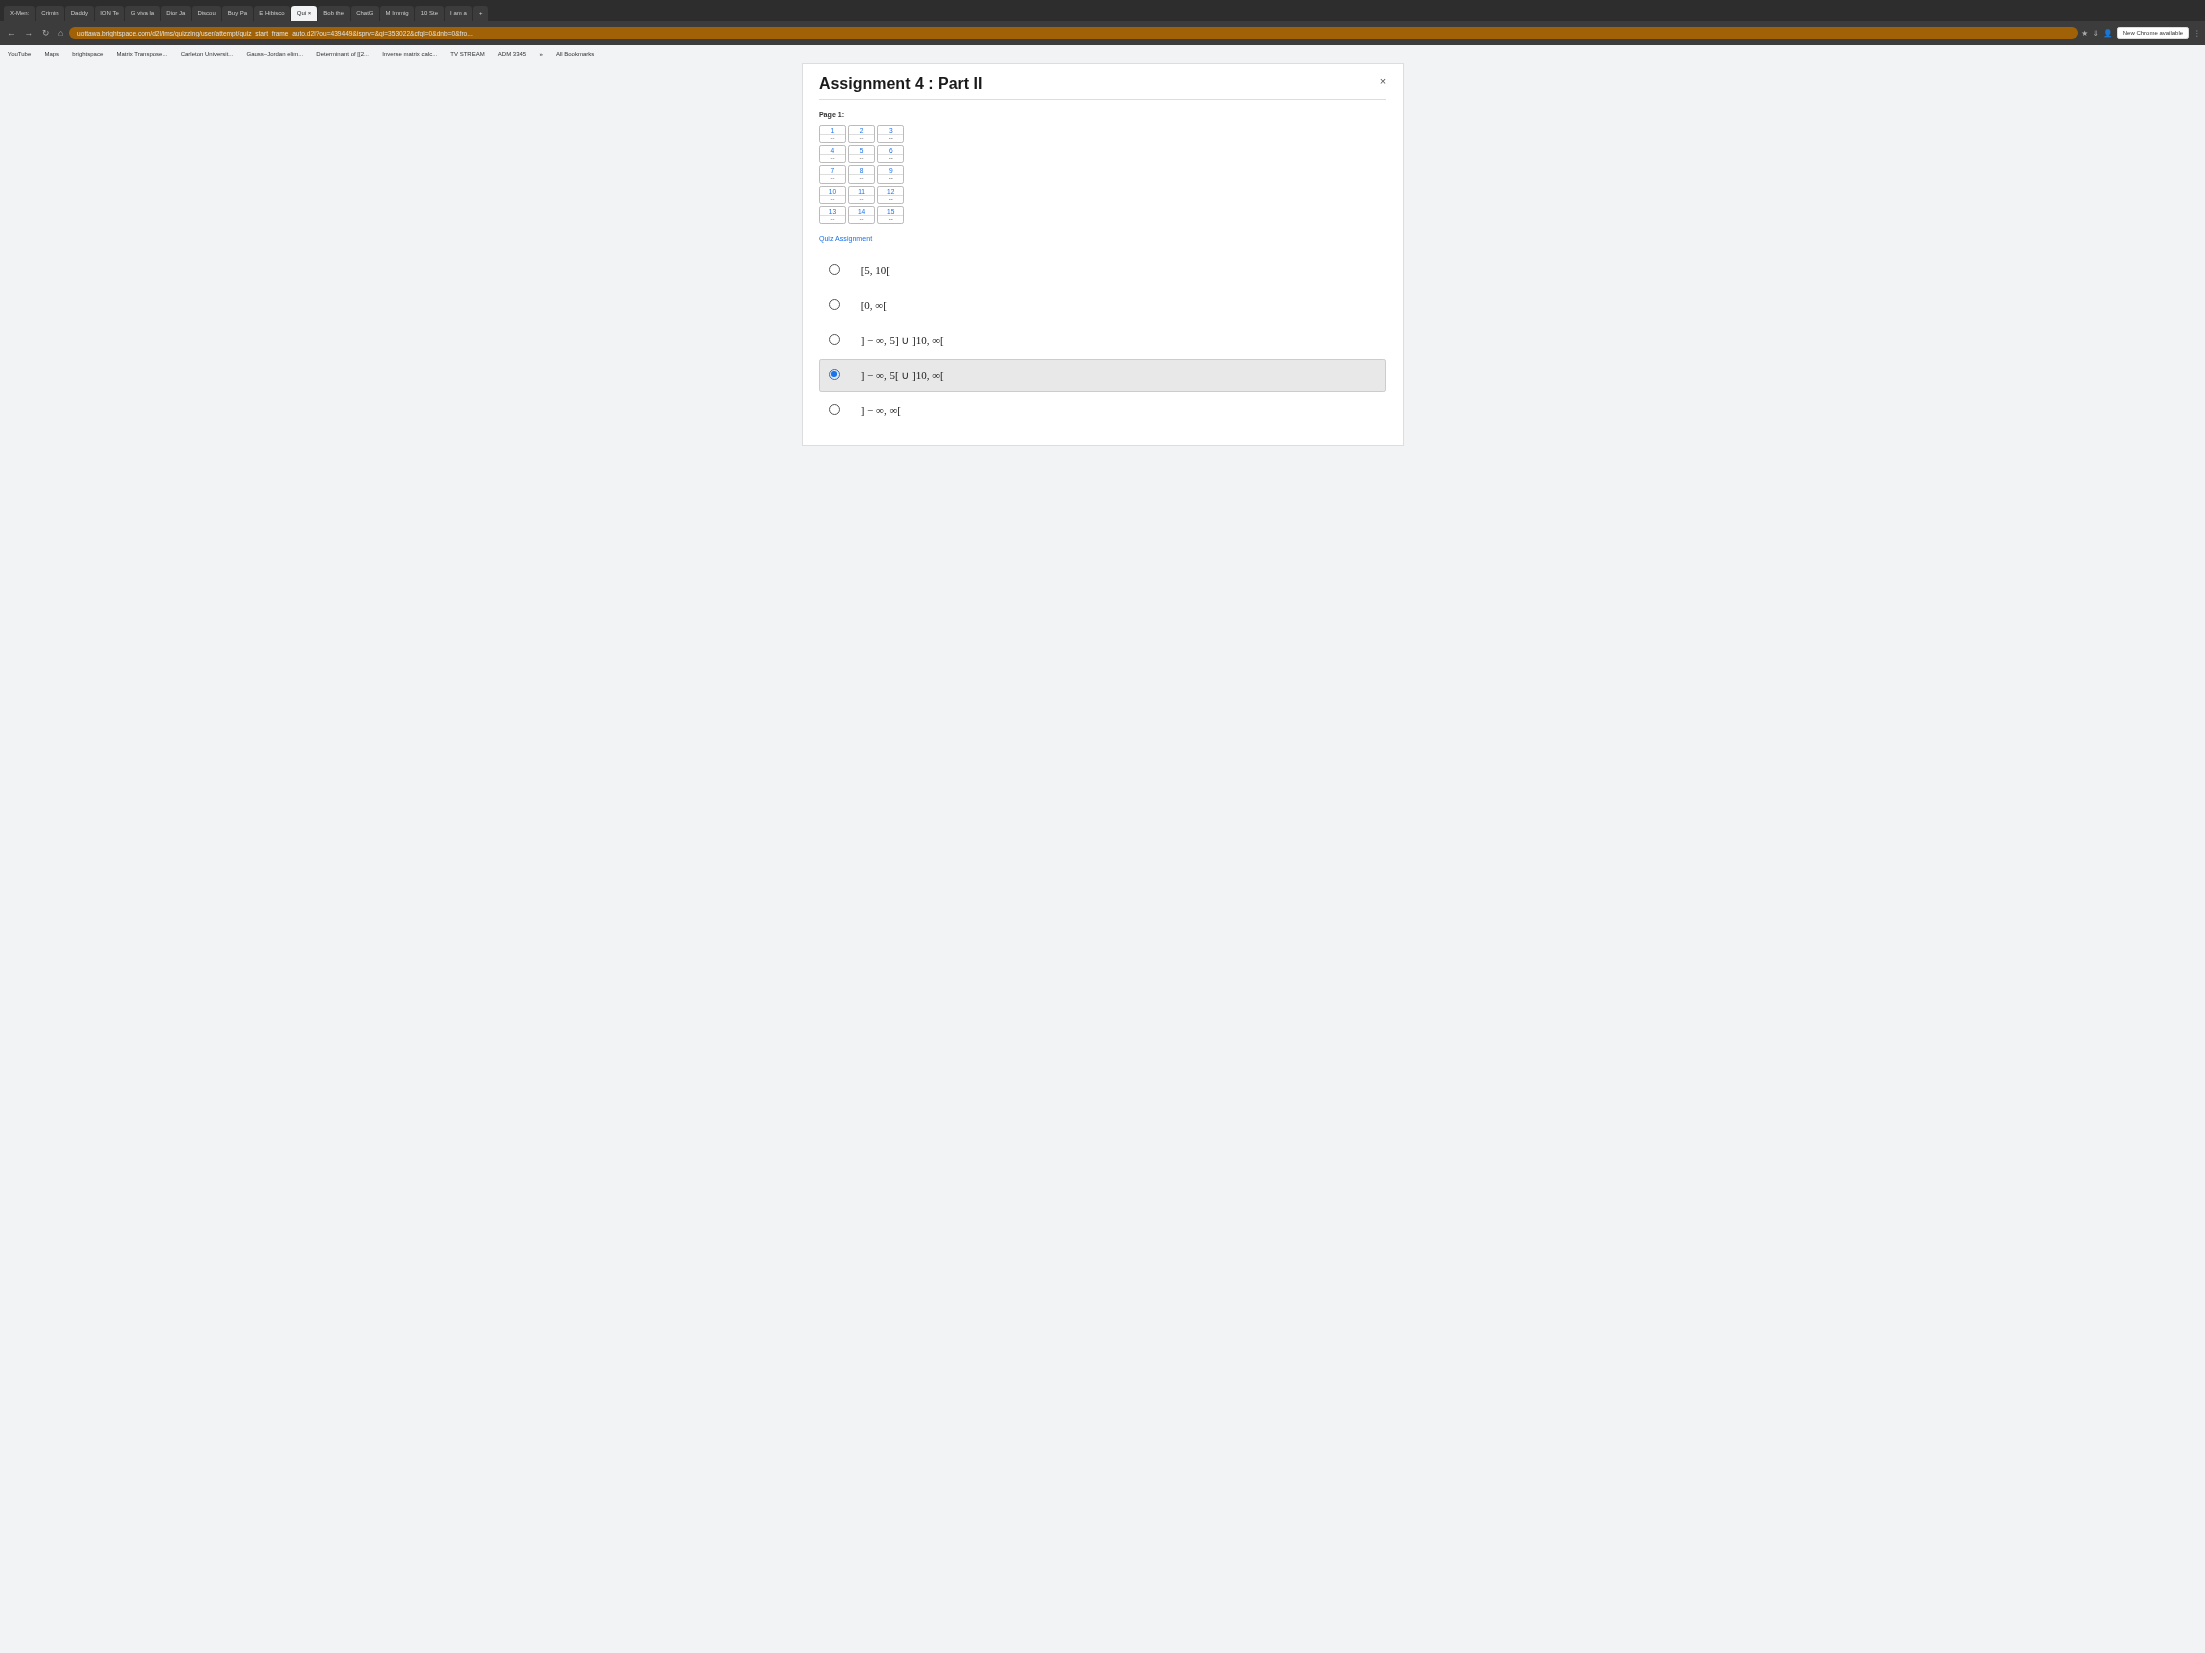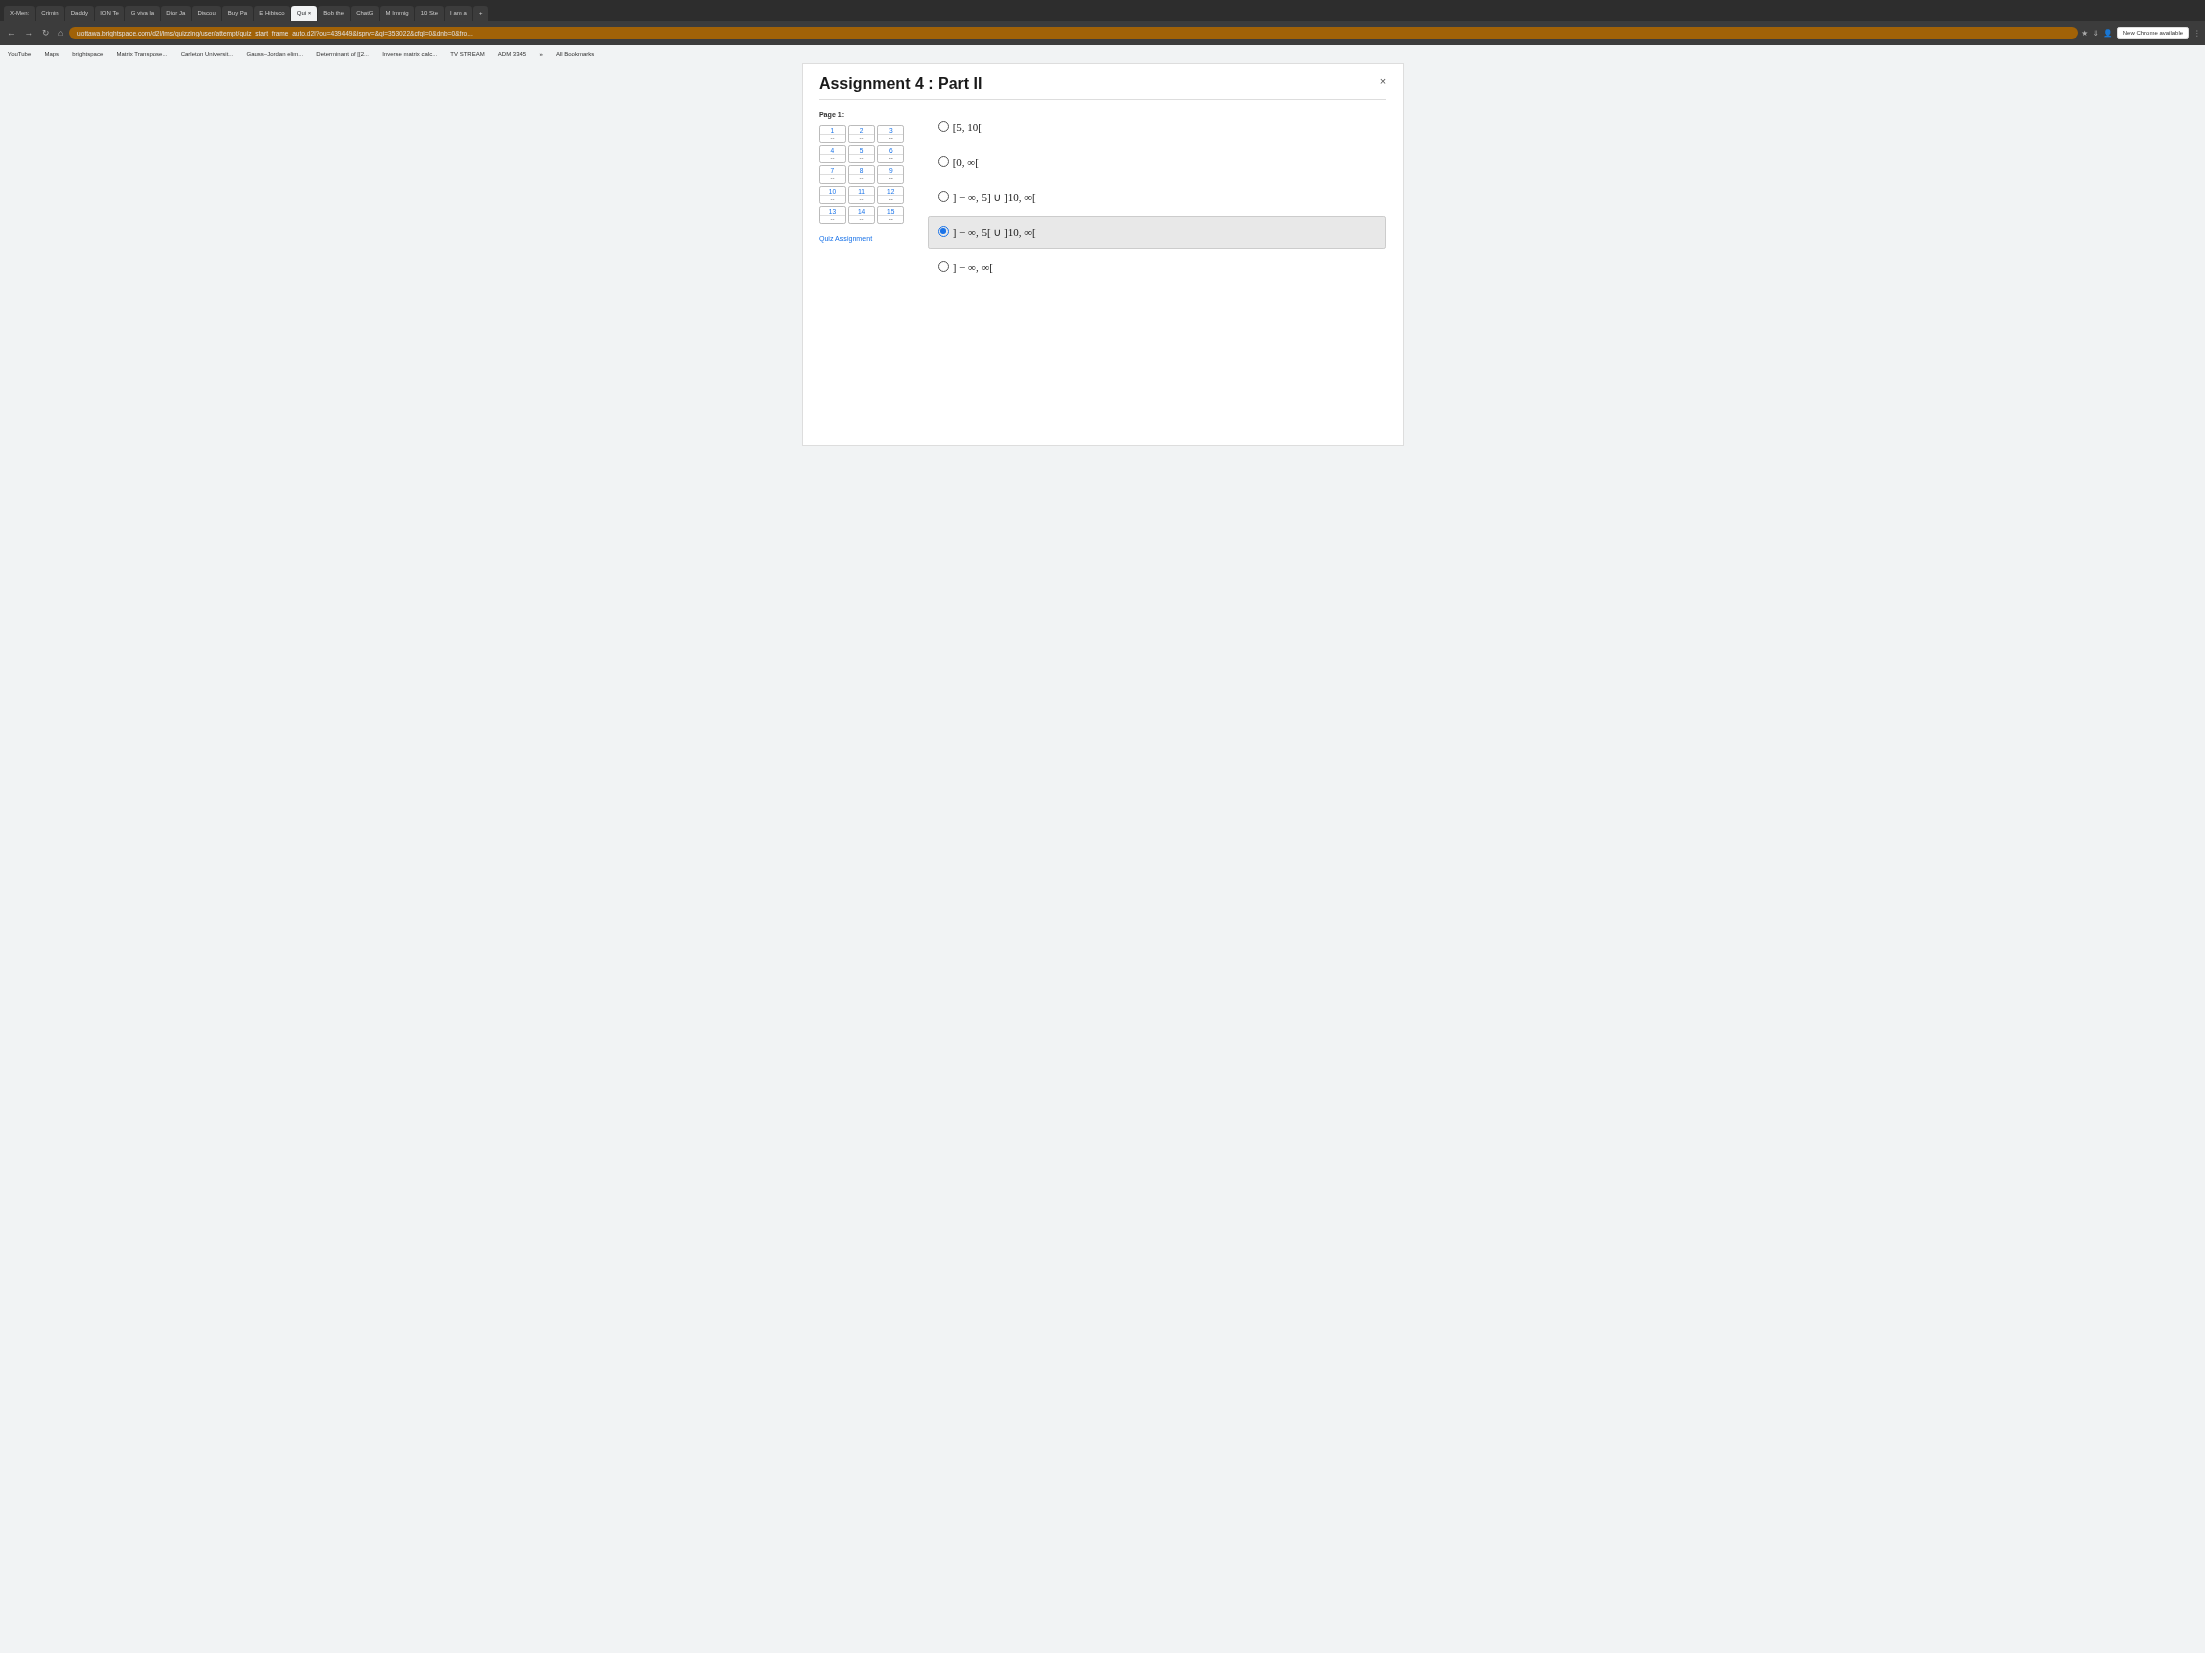--- a/index.html
+++ b/index.html
@@ -153,20 +153,21 @@
       font-size: 11px;
       cursor: pointer;
       color: #555;
       background: none;
       border: none;
     }
 
     .quiz-body {
       display: flex;
       gap: 11px;
+      flex-direction: column;
     }
 
     
     .quiz-sidebar {
       width: 98px;
       flex-shrink: 0;
     }
     .page-label {
       font-size: 7.1px;
       font-weight: bold;
@@ -210,21 +211,21 @@
     .questions-area {
       flex: 1;
     }
 
     .question-option {
       display: flex;
       align-items: flex-start;
       padding: 7.7px 8.8px;
       margin-bottom: 2.2px;
       border-radius: 2.2px;
-      gap: 4px;
+      gap: 21px;
       cursor: pointer;
     }
     .question-option.selected {
       background: #e8e8e8;
       border: 0.5px solid #ccc;
     }
     .question-option:not(.selected) {
       border: 0.5px solid transparent;
     }
 

